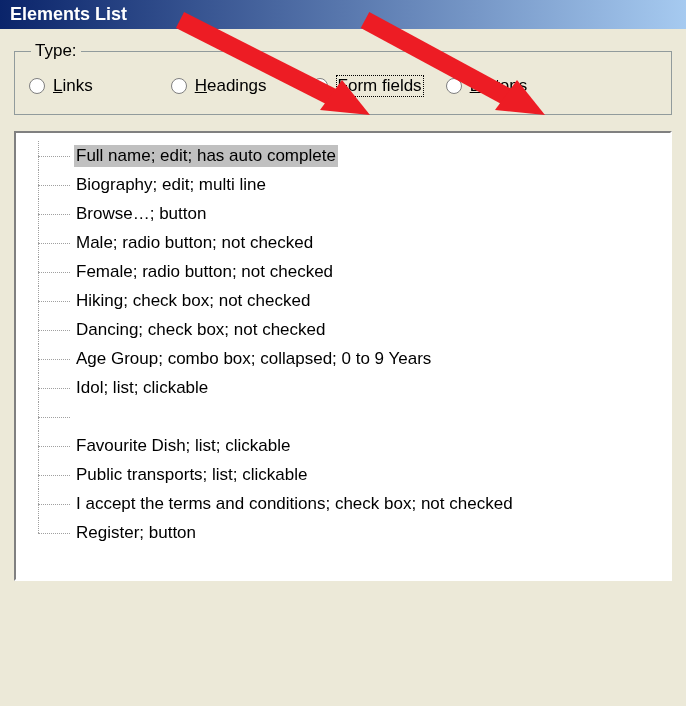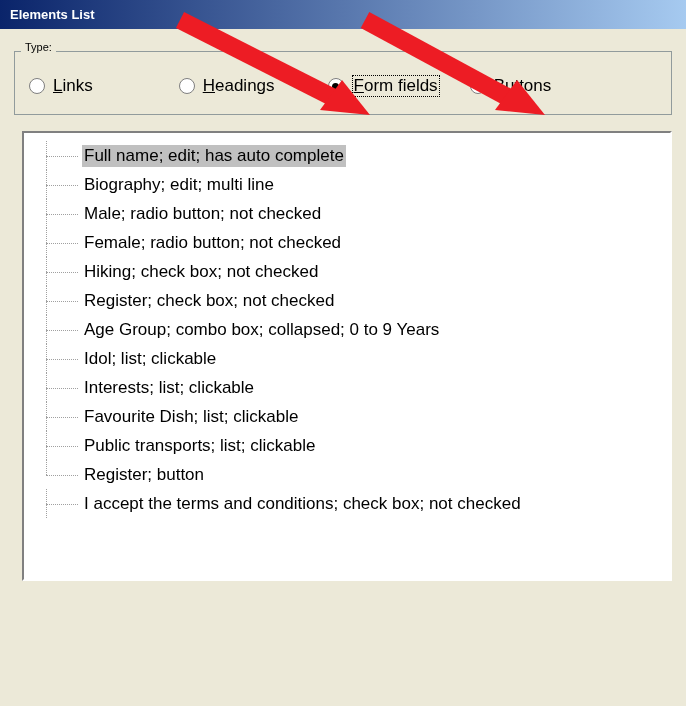--- a/index.html
+++ b/index.html
@@ -12,47 +12,47 @@
       width: 686px;
       height: 706px;
       overflow: hidden;
       position: relative;
     }
     .titlebar {
       background: linear-gradient(to right, #0a246a, #a6caf0);
       color: #fff;
       font-weight: bold;
       padding: 5px 10px;
-      font-size: 13px;
+      font-size: 18px;
       height: 29px;
       line-height: 19px;
     }
     .content {
       padding: 22px 14px 8px 14px;
       background: #ece9d8;
     }
     .fieldset {
       position: relative;
       border: 1px solid #919b9c;
       padding: 24px 14px 18px 14px;
       margin-bottom: 16px;
     }
     .legend {
       position: absolute;
       top: -11px;
-      left: 6px;
+      left: 16px;
       background: #ece9d8;
       padding: 0 4px;
-      font-size: 11px;
+      font-size: 17px;
       color: #000;
     }
     .radio-row {
       display: flex;
       align-items: center;
-      gap: 8px;
+      gap: 0;
     }
     .radio-item {
       display: flex;
       align-items: center;
       cursor: pointer;
     }
     .radio-item.links { margin-right: 78px; }
     .radio-item.headings { margin-right: 45px; }
     .radio-item.formfields { margin-right: 22px; }
     .radio-circle {
@@ -87,21 +87,20 @@
     .tree-box {
       background: #fff;
       border-top: 2px solid #808080;
       border-left: 2px solid #808080;
       border-right: 2px solid #fff;
       border-bottom: 2px solid #fff;
       padding: 8px 0 8px 0;
       height: 450px;
       overflow: hidden;
       position: relative;
-      margin-left: 8px;
     }
     .tree-inner {
       padding-left: 22px;
       position: relative;
     }
     .tree-row {
       display: flex;
       align-items: center;
       height: 29px;
       position: relative;
@@ -186,61 +185,64 @@
         <div class="tree-row selected">
           <div class="tree-connector"></div>
           <span class="tree-label">Full name; edit; has auto complete</span>
         </div>
         <div class="tree-row">
           <div class="tree-connector"></div>
           <span class="tree-label">Biography; edit; multi line</span>
         </div>
         <div class="tree-row">
           <div class="tree-connector"></div>
+          <span class="tree-label">Browse…; button</span>
+        </div>
+        <div class="tree-row">
+          <div class="tree-connector"></div>
           <span class="tree-label">Male; radio button; not checked</span>
         </div>
         <div class="tree-row">
           <div class="tree-connector"></div>
           <span class="tree-label">Female; radio button; not checked</span>
         </div>
         <div class="tree-row">
           <div class="tree-connector"></div>
           <span class="tree-label">Hiking; check box; not checked</span>
         </div>
         <div class="tree-row">
           <div class="tree-connector"></div>
-          <span class="tree-label">Register; check box; not checked</span>
+          <span class="tree-label">Dancing; check box; not checked</span>
         </div>
         <div class="tree-row">
           <div class="tree-connector"></div>
           <span class="tree-label">Age Group; combo box; collapsed; 0 to 9 Years</span>
         </div>
         <div class="tree-row">
           <div class="tree-connector"></div>
           <span class="tree-label">Idol; list; clickable</span>
         </div>
         <div class="tree-row">
           <div class="tree-connector"></div>
-          <span class="tree-label">Interests; list; clickable</span>
         </div>
         <div class="tree-row">
           <div class="tree-connector"></div>
           <span class="tree-label">Favourite Dish; list; clickable</span>
         </div>
         <div class="tree-row">
           <div class="tree-connector"></div>
           <span class="tree-label">Public transports; list; clickable</span>
         </div>
+        <div class="tree-row">
+          <div class="tree-connector"></div>
+          <span class="tree-label">I accept the terms and conditions; check box; not checked</span>
+        </div>
         <div class="tree-row last">
           <div class="tree-connector"></div>
           <span class="tree-label">Register; button</span>
-        </div>
-        <div class="tree-row">
-          <div class="tree-connector"></div>
-          <span class="tree-label">I accept the terms and conditions; check box; not checked</span>
         </div>
       </div>
   </div>
 
 </div>
 
 <svg class="arrow" style="left:170px; top:10px;" width="210" height="115" viewBox="0 0 210 115">
   <path d="M 10 10 L 168 90" stroke="#ed1c24" stroke-width="18" fill="none"></path>
   <polygon points="200,105 150,100 172,70" fill="#ed1c24"></polygon>
 </svg>

